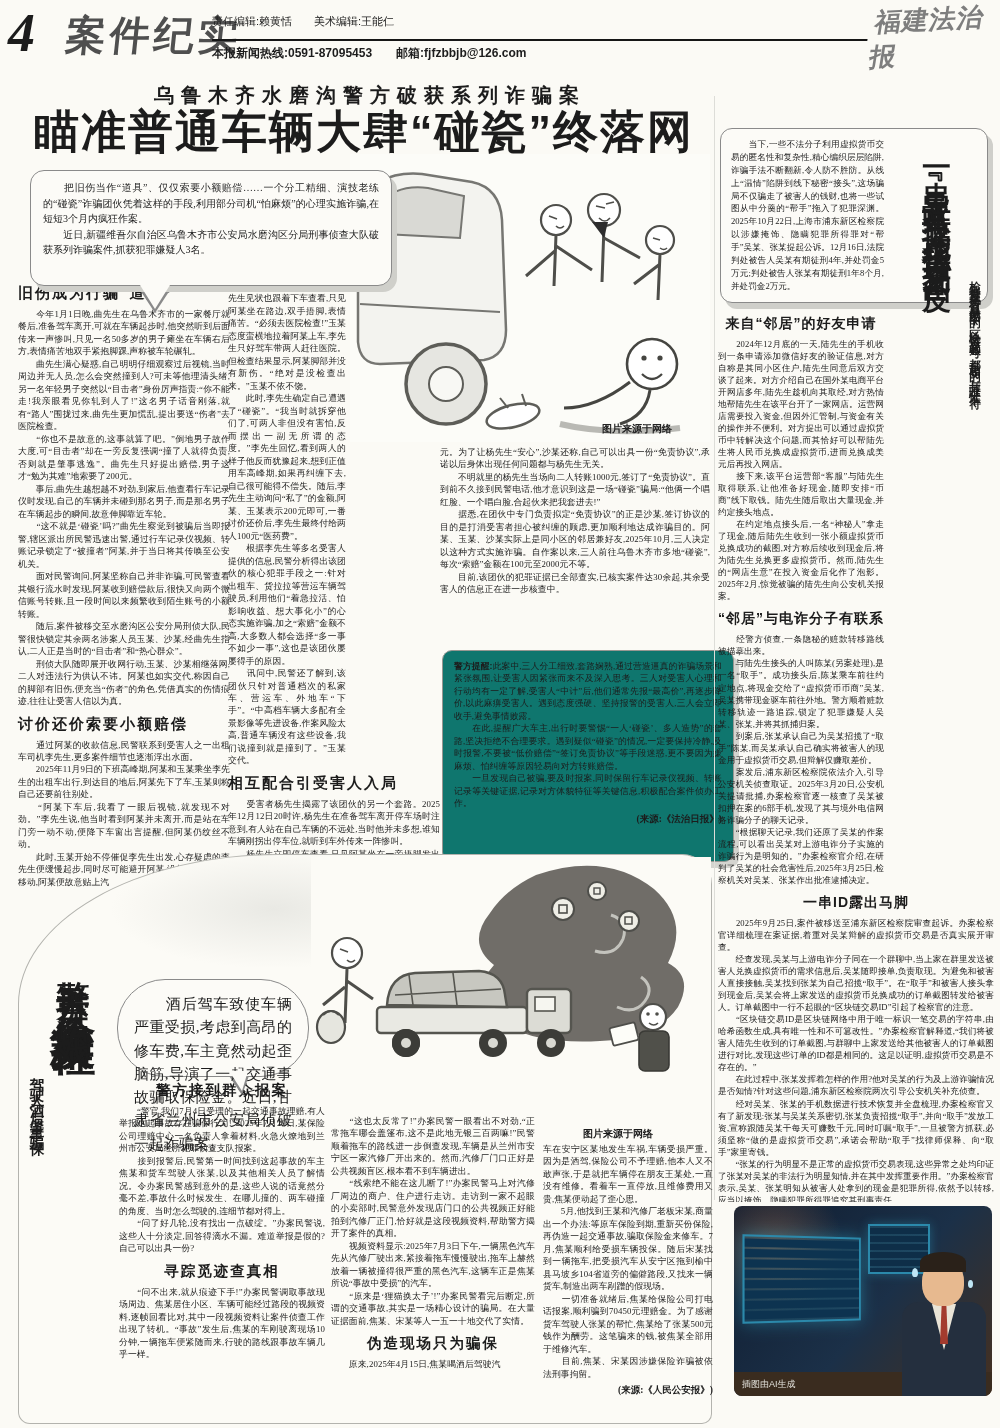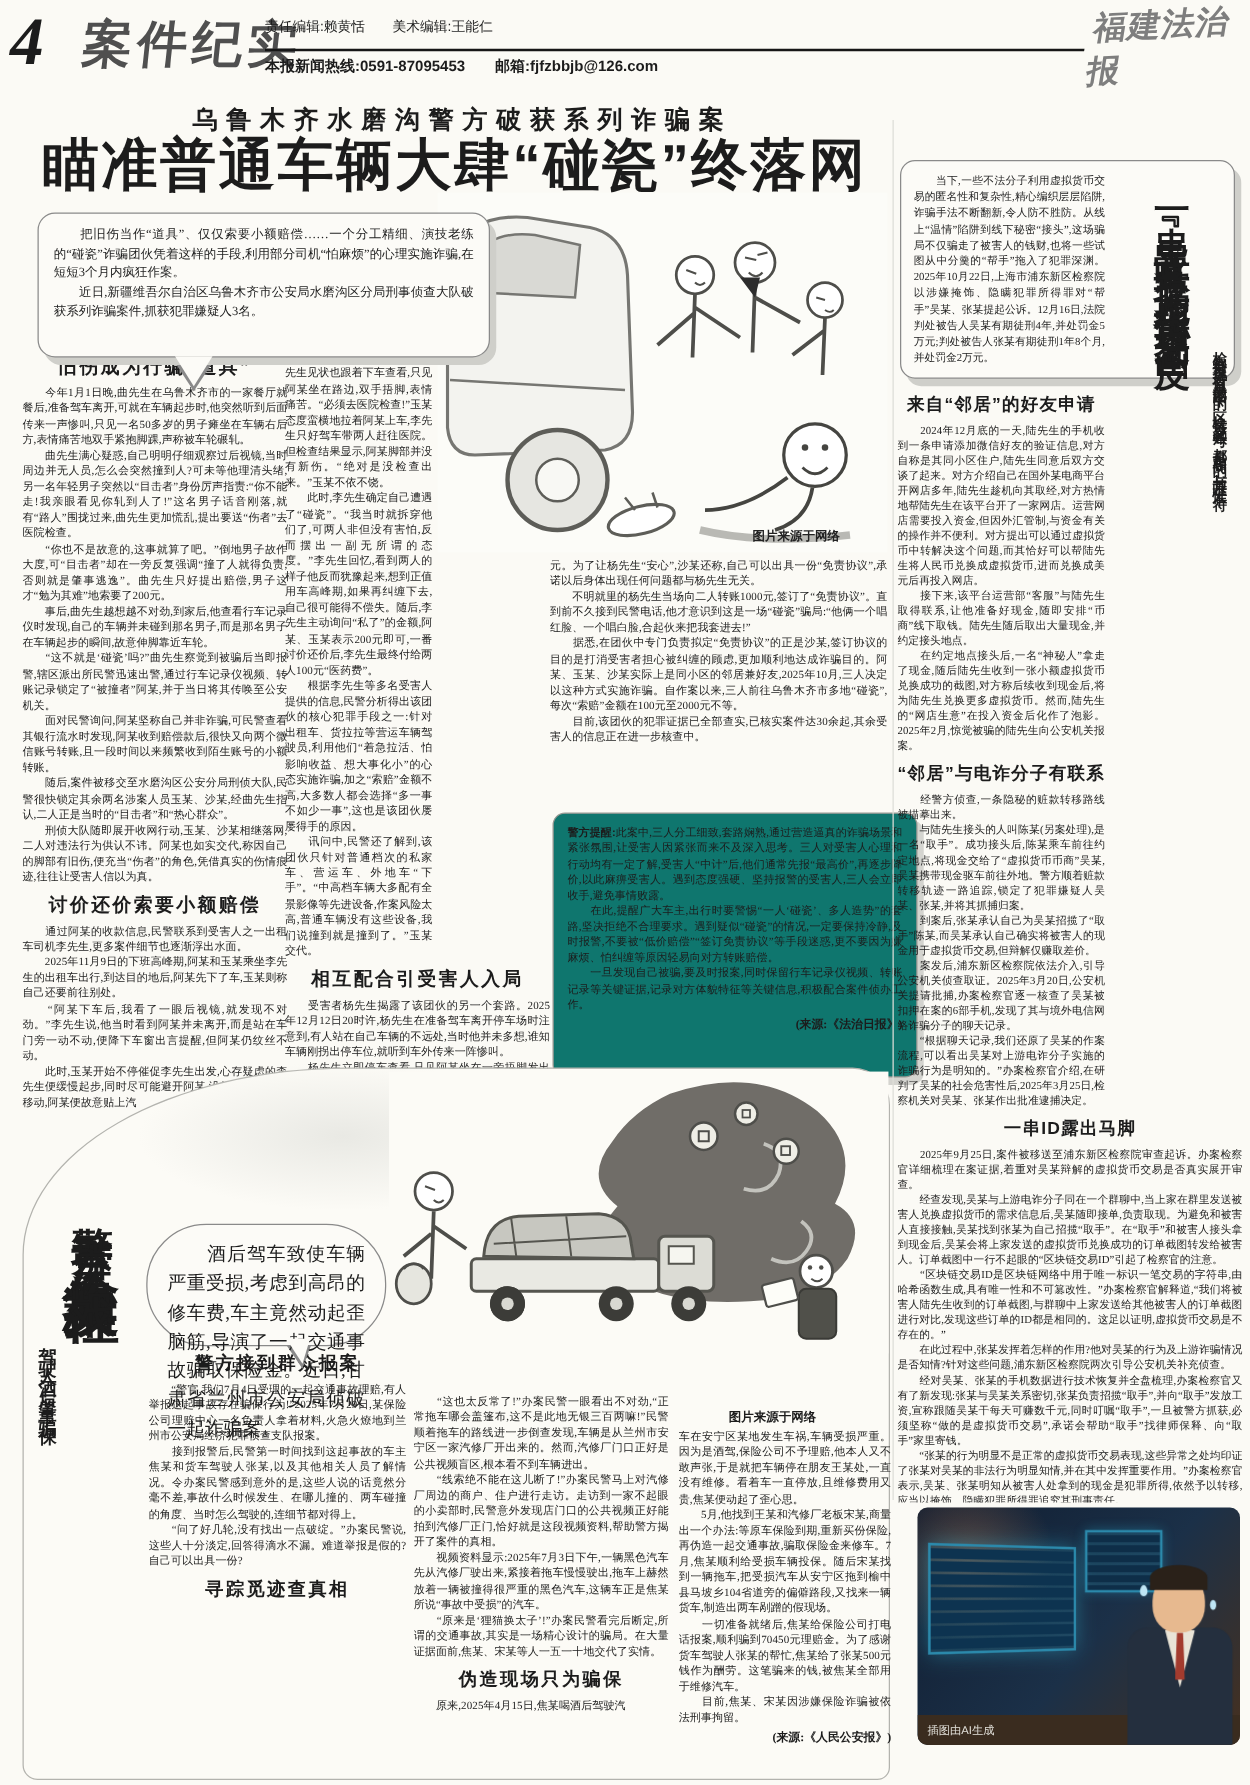--- a/index.html
+++ b/index.html
@@ -2,21 +2,21 @@
 <html><head>
 <meta charset="utf-8">
 <style>
   html,body{margin:0;padding:0;background:#e8e8e4;}
   .page{position:relative;width:1000px;height:1428px;margin:0 auto;background:#fbfaf5;
         font-family:"Liberation Serif","DejaVu Serif",serif;color:#1c1c1c;overflow:hidden;}
   .abs{position:absolute;}
   .sans{font-family:"Liberation Sans","DejaVu Sans",sans-serif;}
   .body{font-size:8.8px;line-height:1.42;text-align:justify;white-space:pre-line;overflow:hidden;letter-spacing:.1px;}
   .chead{font-family:"Liberation Sans","DejaVu Sans",sans-serif;font-weight:700;font-size:15px;
-         text-align:center;letter-spacing:2px;margin:4px 0 5px;}
+         letter-spacing:2px;margin:4px 0 5px;}
   
   .mh-num{left:8px;top:2px;font-size:54px;font-weight:900;font-style:italic;letter-spacing:0;}
   .mh-title{left:66px;top:8px;font-size:40px;font-weight:700;color:#4f4f4f;letter-spacing:4px;transform:skewX(-6deg);}
   .mh-editors{left:212px;top:14px;font-size:11px;font-weight:400;}
   .mh-rule{left:212px;top:39px;width:782px;height:1.6px;background:#161616;}
   .mh-hot{left:212px;top:45px;font-size:12px;font-weight:700;}
   .mh-paper{left:868px;top:2px;font-size:26px;color:#7e7e7e;font-weight:700;transform:skewX(-12deg) rotate(-3deg);
             background:#fbfaf5;padding:0 5px;z-index:3;letter-spacing:1px;}
   .mh-date{left:874px;top:44px;font-size:10.5px;font-weight:700;}
   
@@ -290,20 +290,21 @@
     <div class="ba-bubtail-o"></div>
     <div class="ba-bubtail-i"></div>
     <div class="ba-credit sans">图片来源于网络</div>
 
     <div class="bc1">
       <h3 class="bhead">警方接到群众报案</h3>
       <div class="body">　　“警官,我们7月4日受理的一起交通事故理赔,有人举报这起事故存在骗保行为!”2025年7月29日,某保险公司理赔中心一名负责人拿着材料,火急火燎地到兰州市公安局经济犯罪侦查支队报案。
 　　接到报警后,民警第一时间找到这起事故的车主焦某和货车驾驶人张某,以及其他相关人员了解情况。令办案民警感到意外的是,这些人说的话竟然分毫不差,事故什么时候发生、在哪儿撞的、两车碰撞的角度、当时怎么驾驶的,连细节都对得上。
 　　“问了好几轮,没有找出一点破绽。”办案民警说,这些人十分淡定,回答得滴水不漏。难道举报是假的?自己可以出具一份?</div>
       <h3 class="bhead" style="margin-top:7px">寻踪觅迹查真相</h3>
+      <div class="body">　　“问不出来,就从痕迹下手!”办案民警调取事故现场周边、焦某居住小区、车辆可能经过路段的视频资料,逐帧回看比对,其中一段视频资料让案件侦查工作出现了转机。“事故”发生后,焦某的车刚驶离现场10分钟,一辆拖车便紧随而来,行驶的路线跟事故车辆几乎一样。</div>
     </div>
 
     <div class="bc2">
       <div class="body">　　“这也太反常了!”办案民警一眼看出不对劲,“正常拖车哪会盖篷布,这不是此地无银三百两嘛!”民警顺着拖车的路线进一步倒查发现,车辆是从兰州市安宁区一家汽修厂开出来的。然而,汽修厂门口正好是公共视频盲区,根本看不到车辆进出。
 　　“线索绝不能在这儿断了!”办案民警马上对汽修厂周边的商户、住户进行走访。走访到一家不起眼的小卖部时,民警意外发现店门口的公共视频正好能拍到汽修厂正门,恰好就是这段视频资料,帮助警方揭开了案件的真相。
 　　视频资料显示:2025年7月3日下午,一辆黑色汽车先从汽修厂驶出来,紧接着拖车慢慢驶出,拖车上赫然放着一辆被撞得很严重的黑色汽车,这辆车正是焦某所说“事故中受损”的汽车。
 　　“原来是‘狸猫换太子’!”办案民警看完后断定,所谓的交通事故,其实是一场精心设计的骗局。在大量证据面前,焦某、宋某等人一五一十地交代了实情。</div>
       <h3 class="bhead" style="margin-top:7px">伪造现场只为骗保</h3>
       <div class="body">　　原来,2025年4月15日,焦某喝酒后驾驶汽</div>
     </div>

